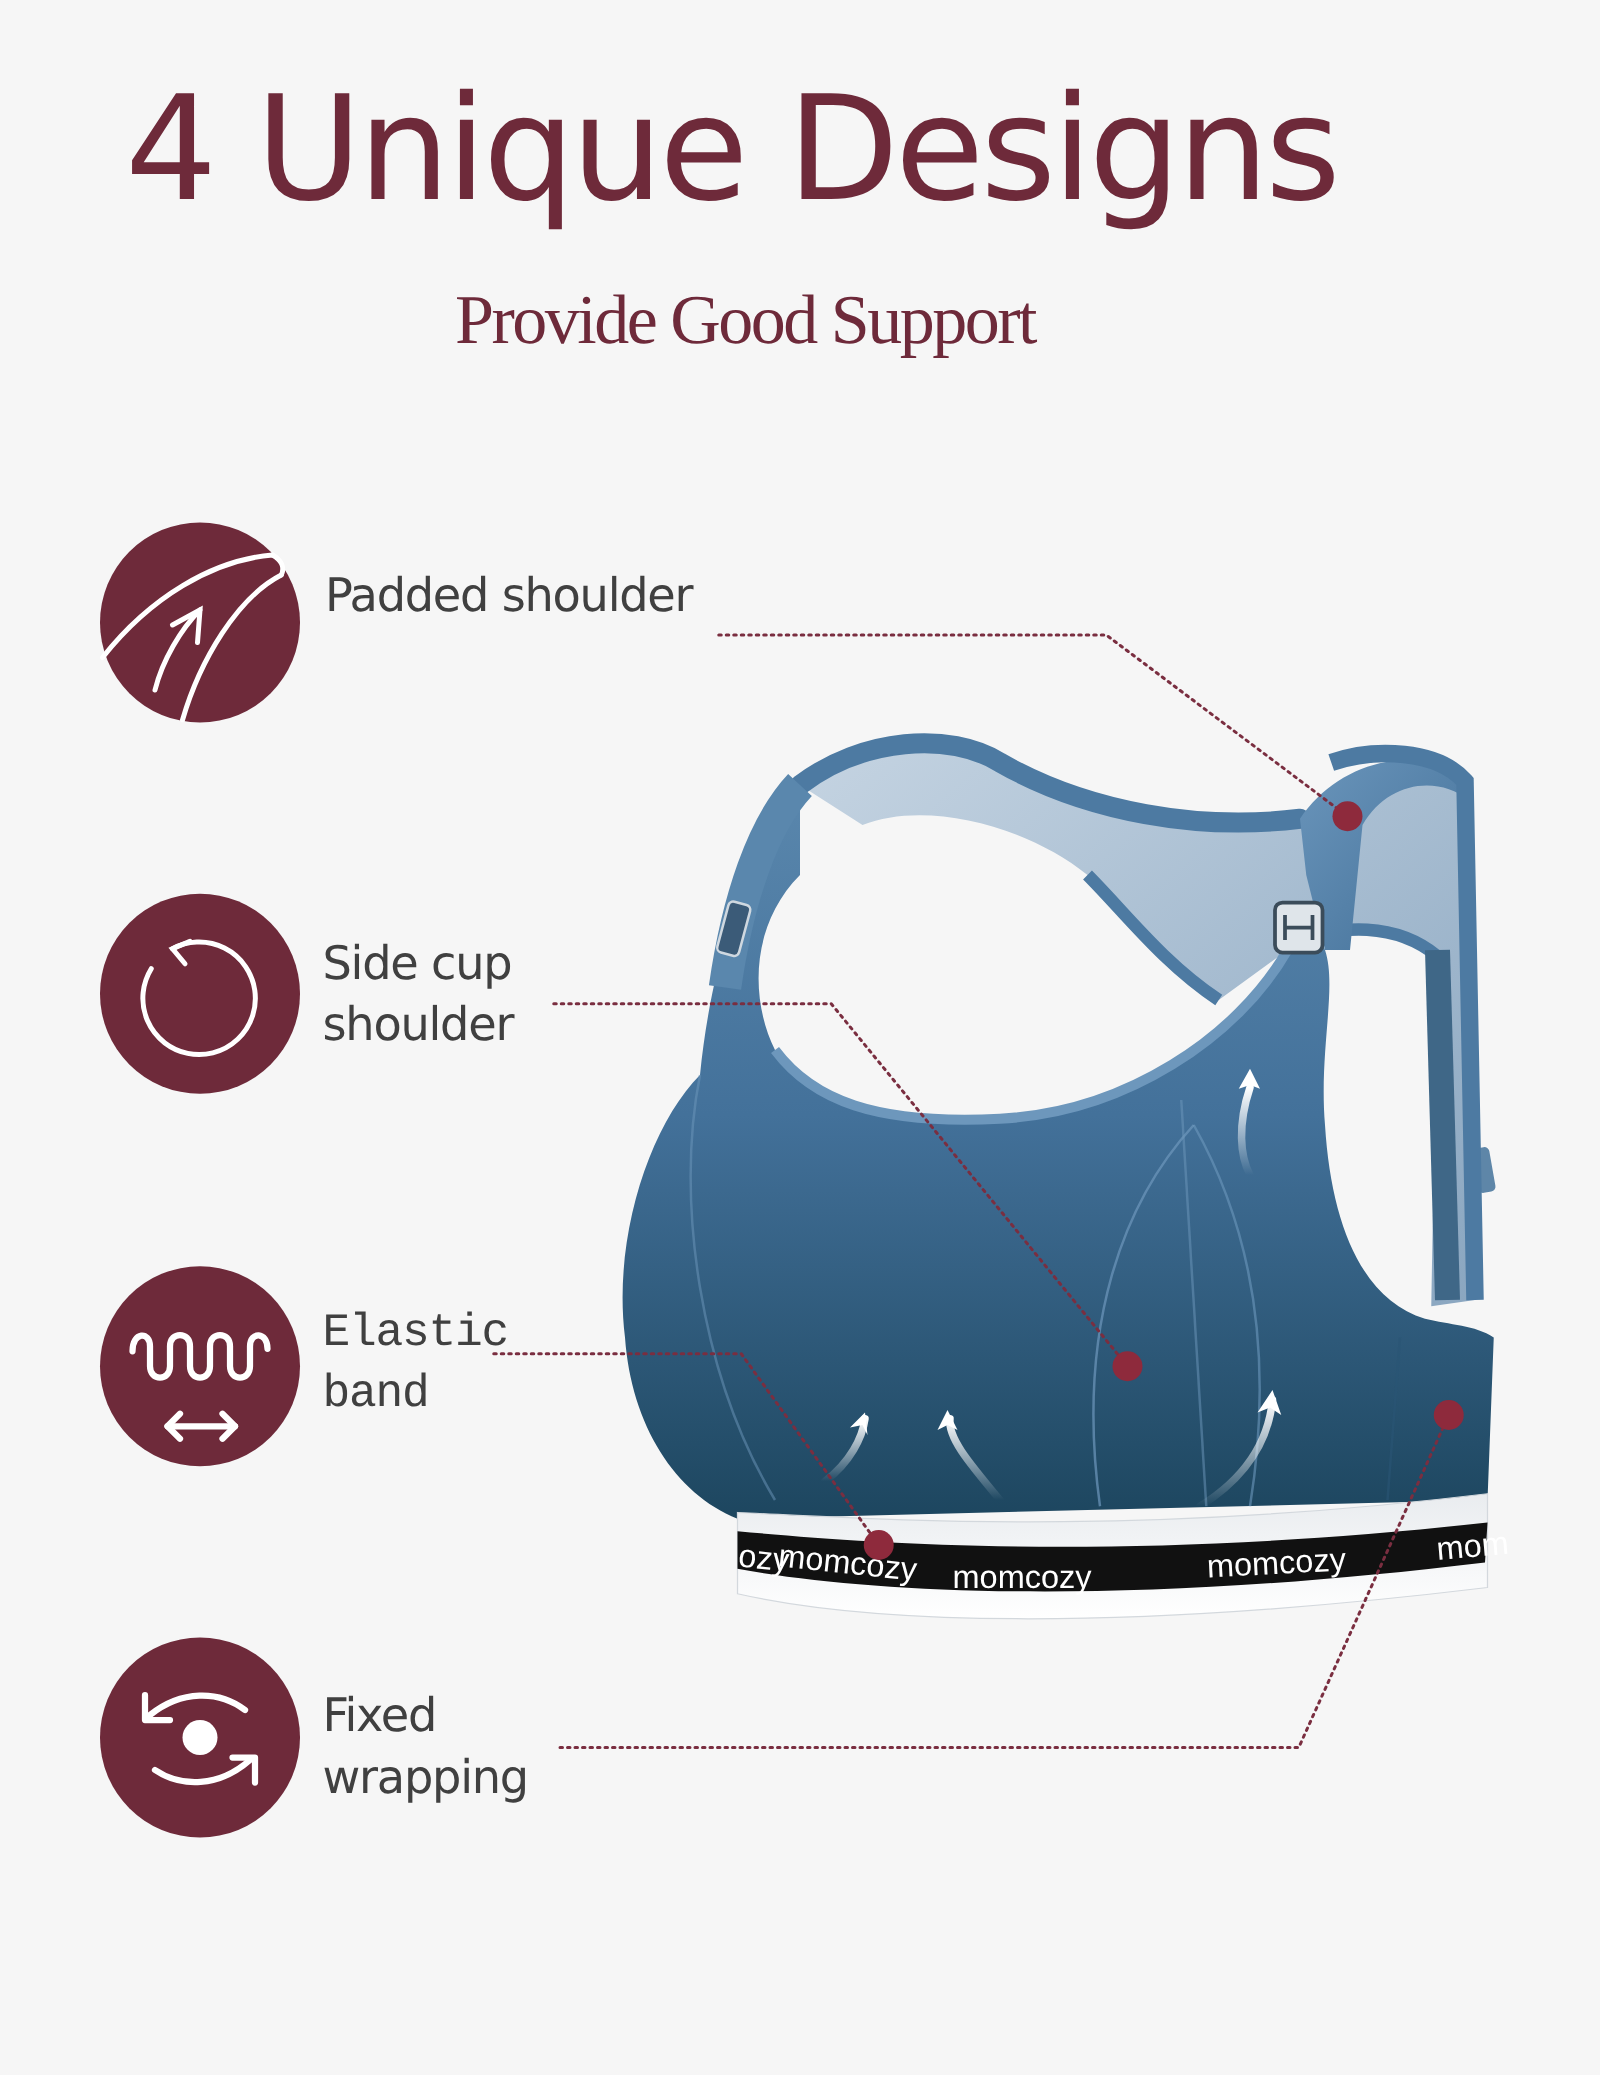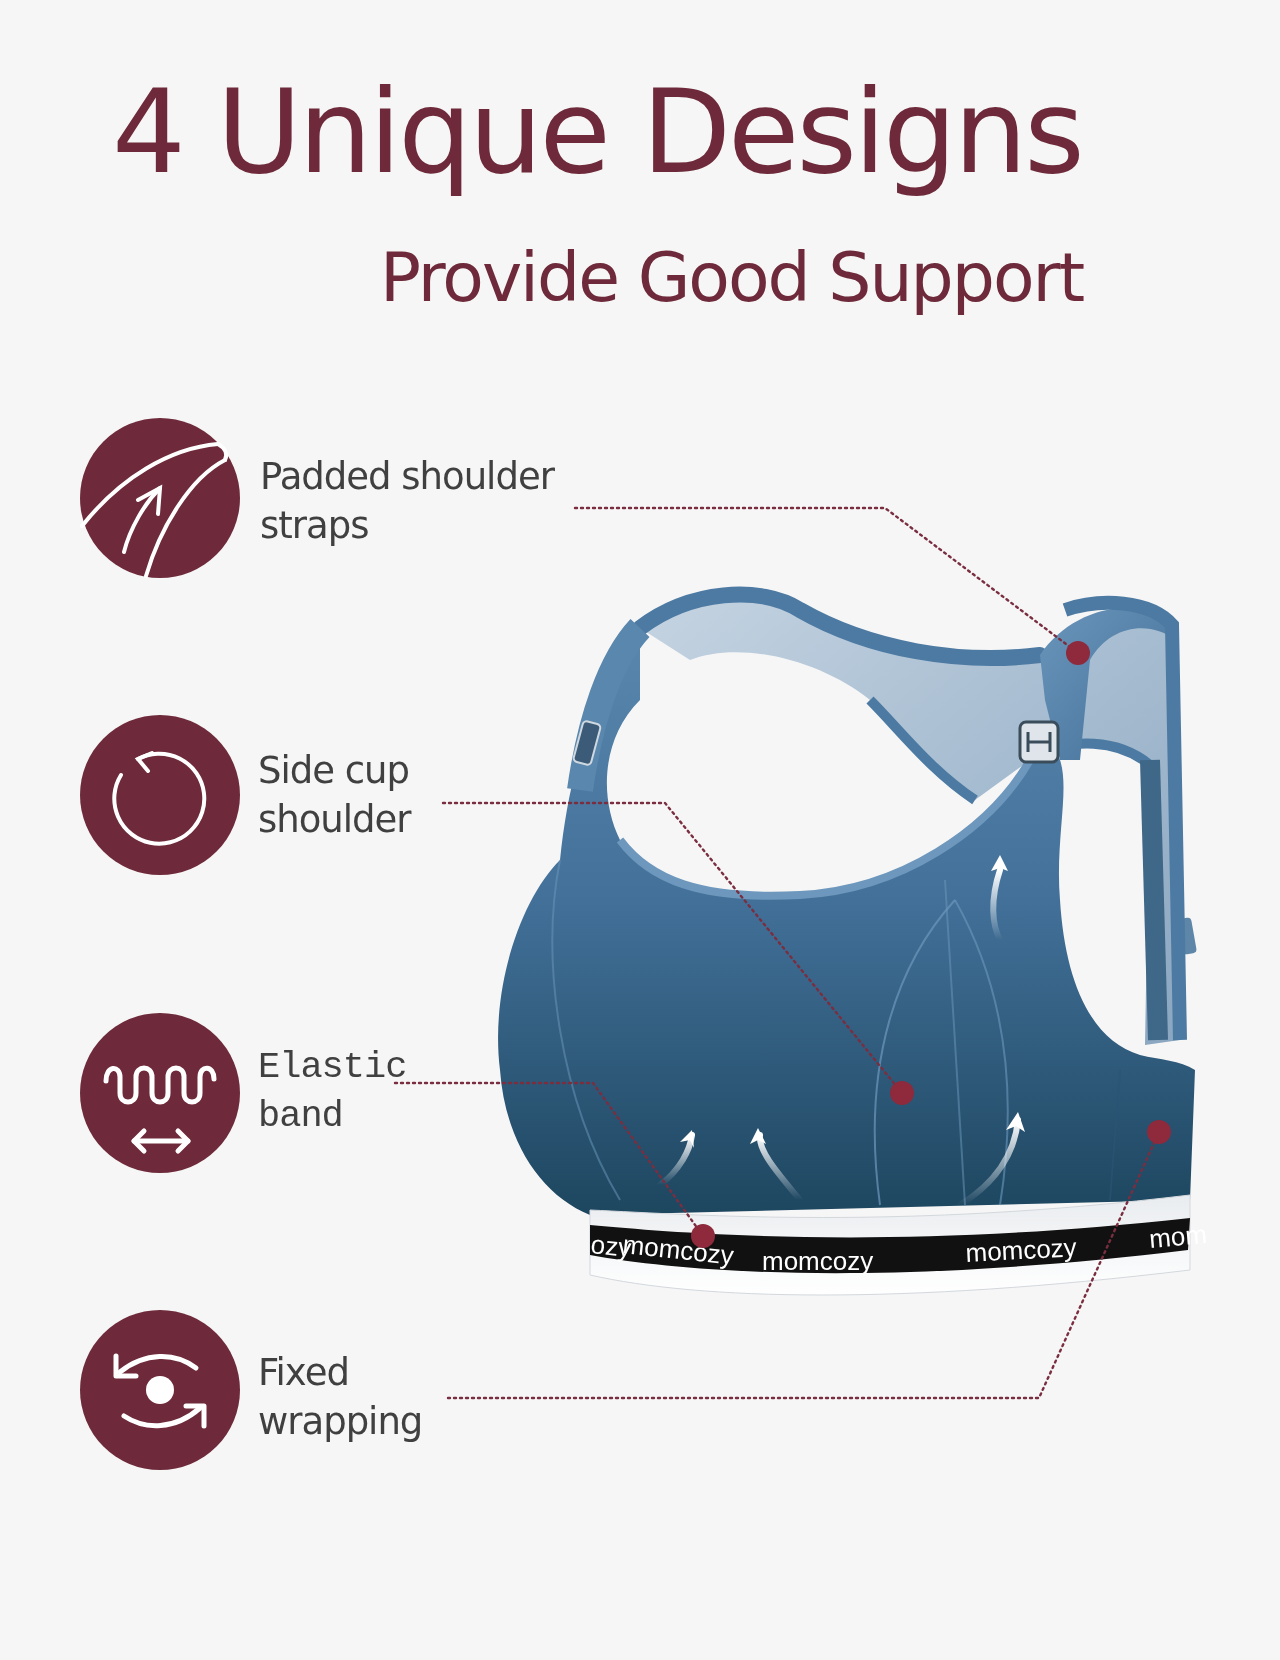--- a/index.html
+++ b/index.html
@@ -6,38 +6,39 @@
   body {
     width: 1280px; height: 1660px;
     background: #f6f6f6;
     position: relative;
     overflow: hidden;
     font-family: "DejaVu Sans", "Liberation Sans", sans-serif;
   }
   .title {
     position: absolute;
     left: 96px; top: 58px;
-    margin: 16px;
+    margin: 4px;
     font-size: 116px;
     font-weight: normal;
     letter-spacing: -3px;
     color: #6e2a3a;
     line-height: 1;
     white-space: nowrap;
   }
   .subtitle {
     position: absolute;
     left: 364px; top: 228px;
-    margin: 16px;
-    font-size: 68px;
+    margin: 0;
+    font-size: 56px;
     font-weight: normal;
     letter-spacing: -2px;
     color: #6e2a3a;
     line-height: 1;
     white-space: nowrap;
+    font-family: Liberation Serif, serif;
   }
   .feature-icon {
     position: absolute;
     width: 160px; height: 160px;
     border-radius: 50%;
     background: #6e2a3a;
   }
   .feature-icon svg { width: 160px; height: 160px; display: block; }
   .feature-label {
     position: absolute;
@@ -175,21 +176,20 @@
       <path d="M2 108 C 40 60, 90 30, 138 26"></path>
       <path d="M66 158 C 80 110, 110 60, 145 42"></path>
       <path d="M138 26 C 145 30, 148 36, 145 42"></path>
       <path d="M44 134 C 50 110, 65 85, 80 70"></path>
       <path d="M58 82 L 80 70 L 78 96"></path>
     </g>
   </svg>
 </div>
 <div class="feature-label" style="left:260px; top:452px;">
   <span>Padded shoulder</span>
-  <span>straps</span>
 </div>
 
 <div class="feature-icon" style="left:80px; top:715px;">
   <svg viewBox="0 0 160 160">
     <g fill="none" stroke="#ffffff" stroke-width="4" stroke-linecap="round">
       <path d="M41 60 A 45 45 0 1 0 58 44"></path>
       <path d="M72 38 L 58 44 L 68 56"></path>
     </g>
   </svg>
 </div>

